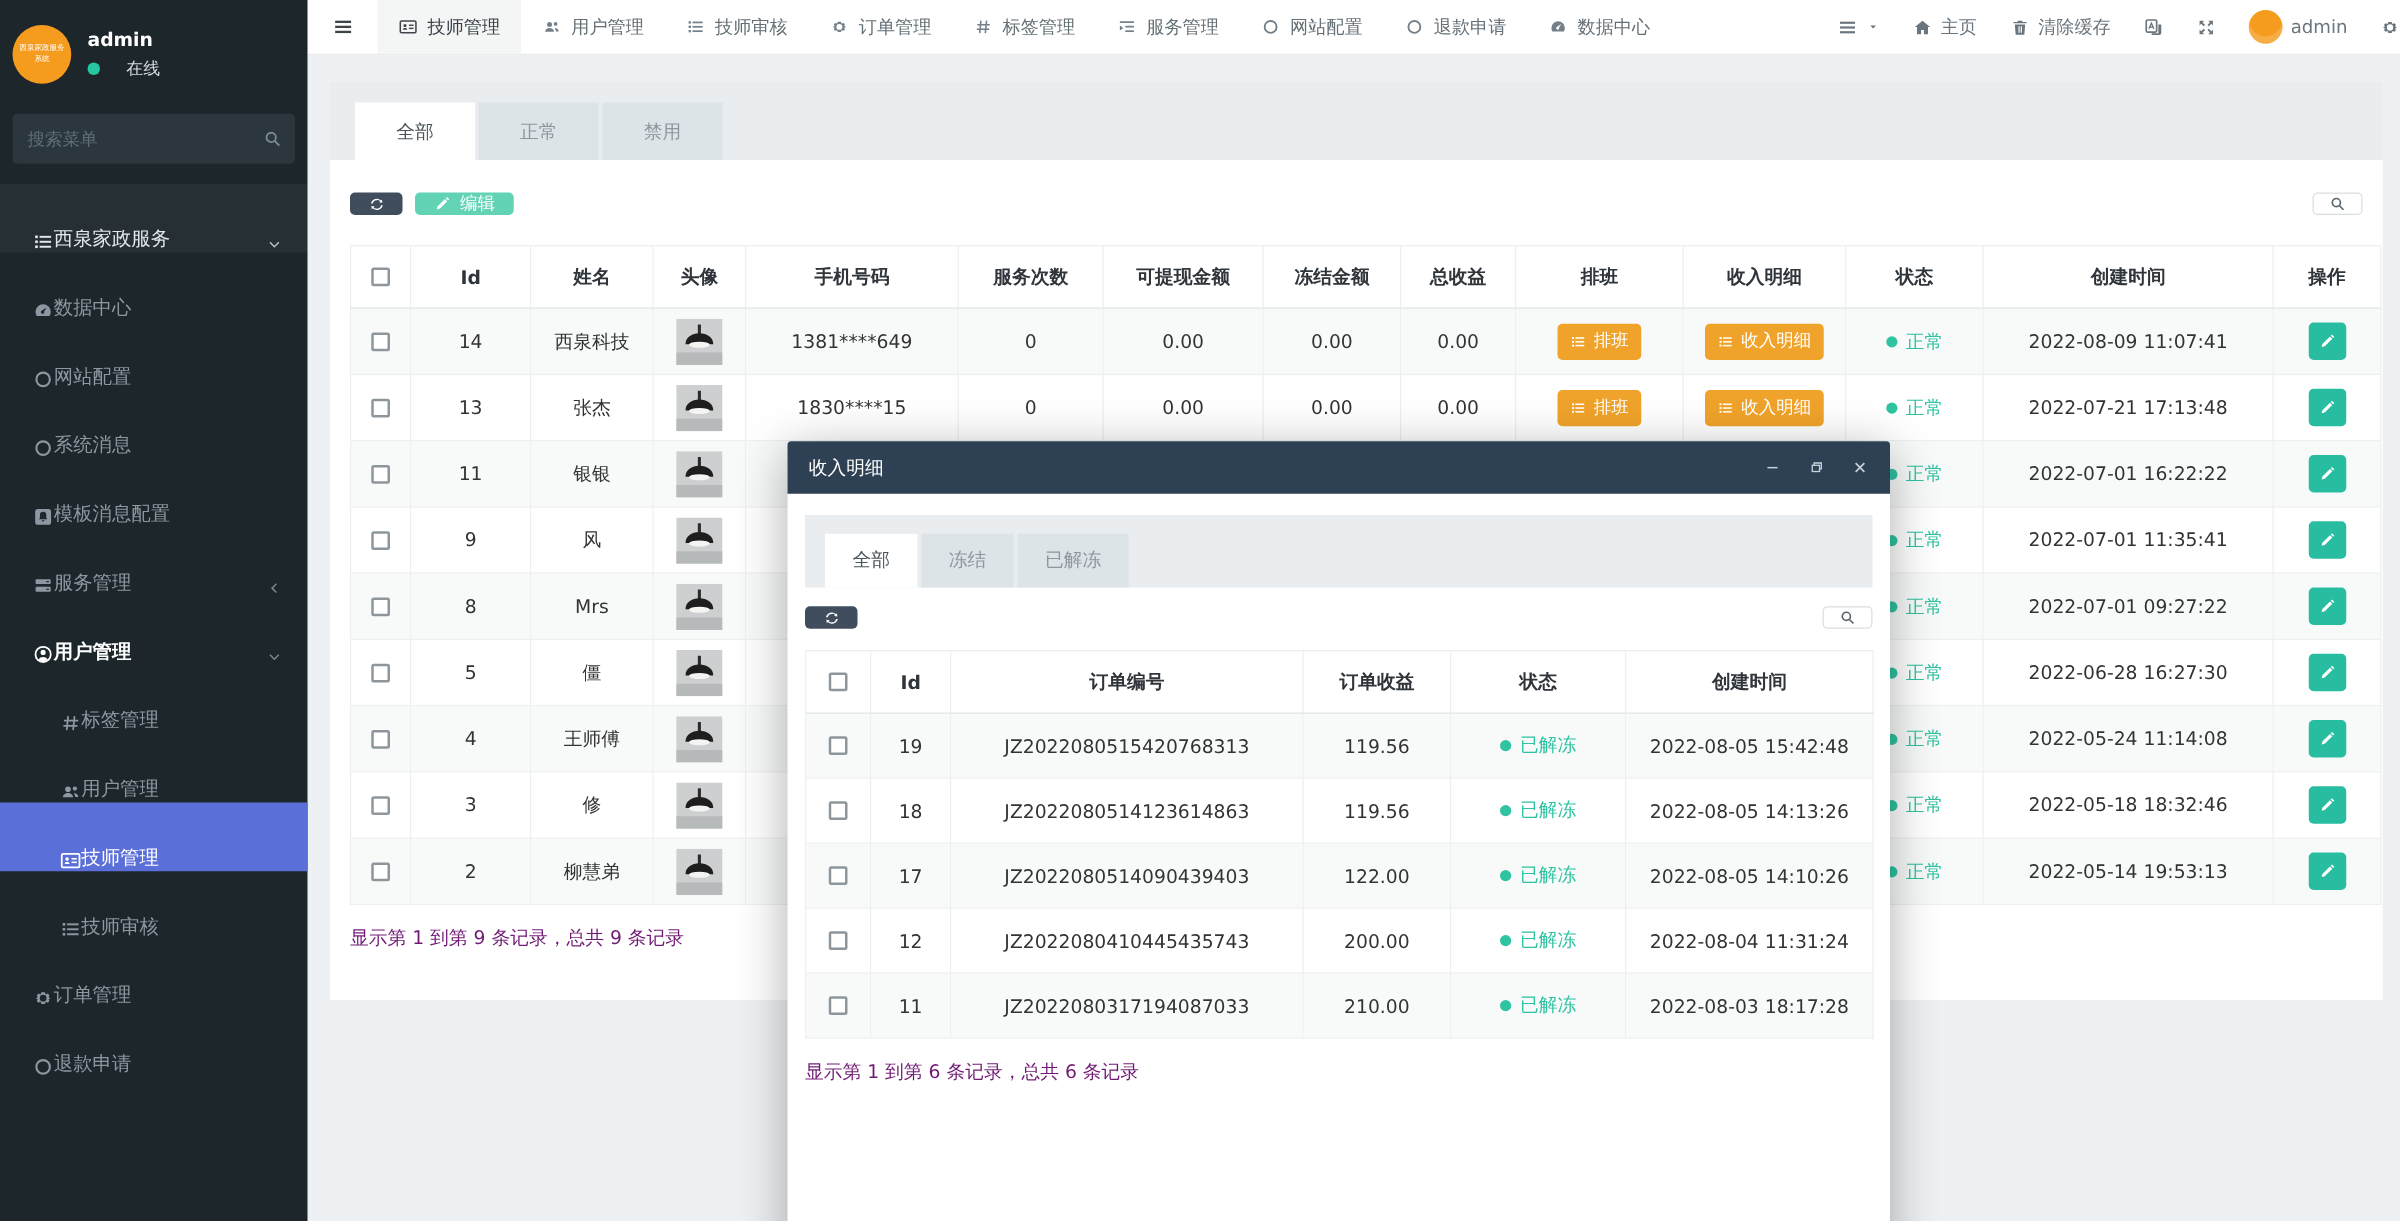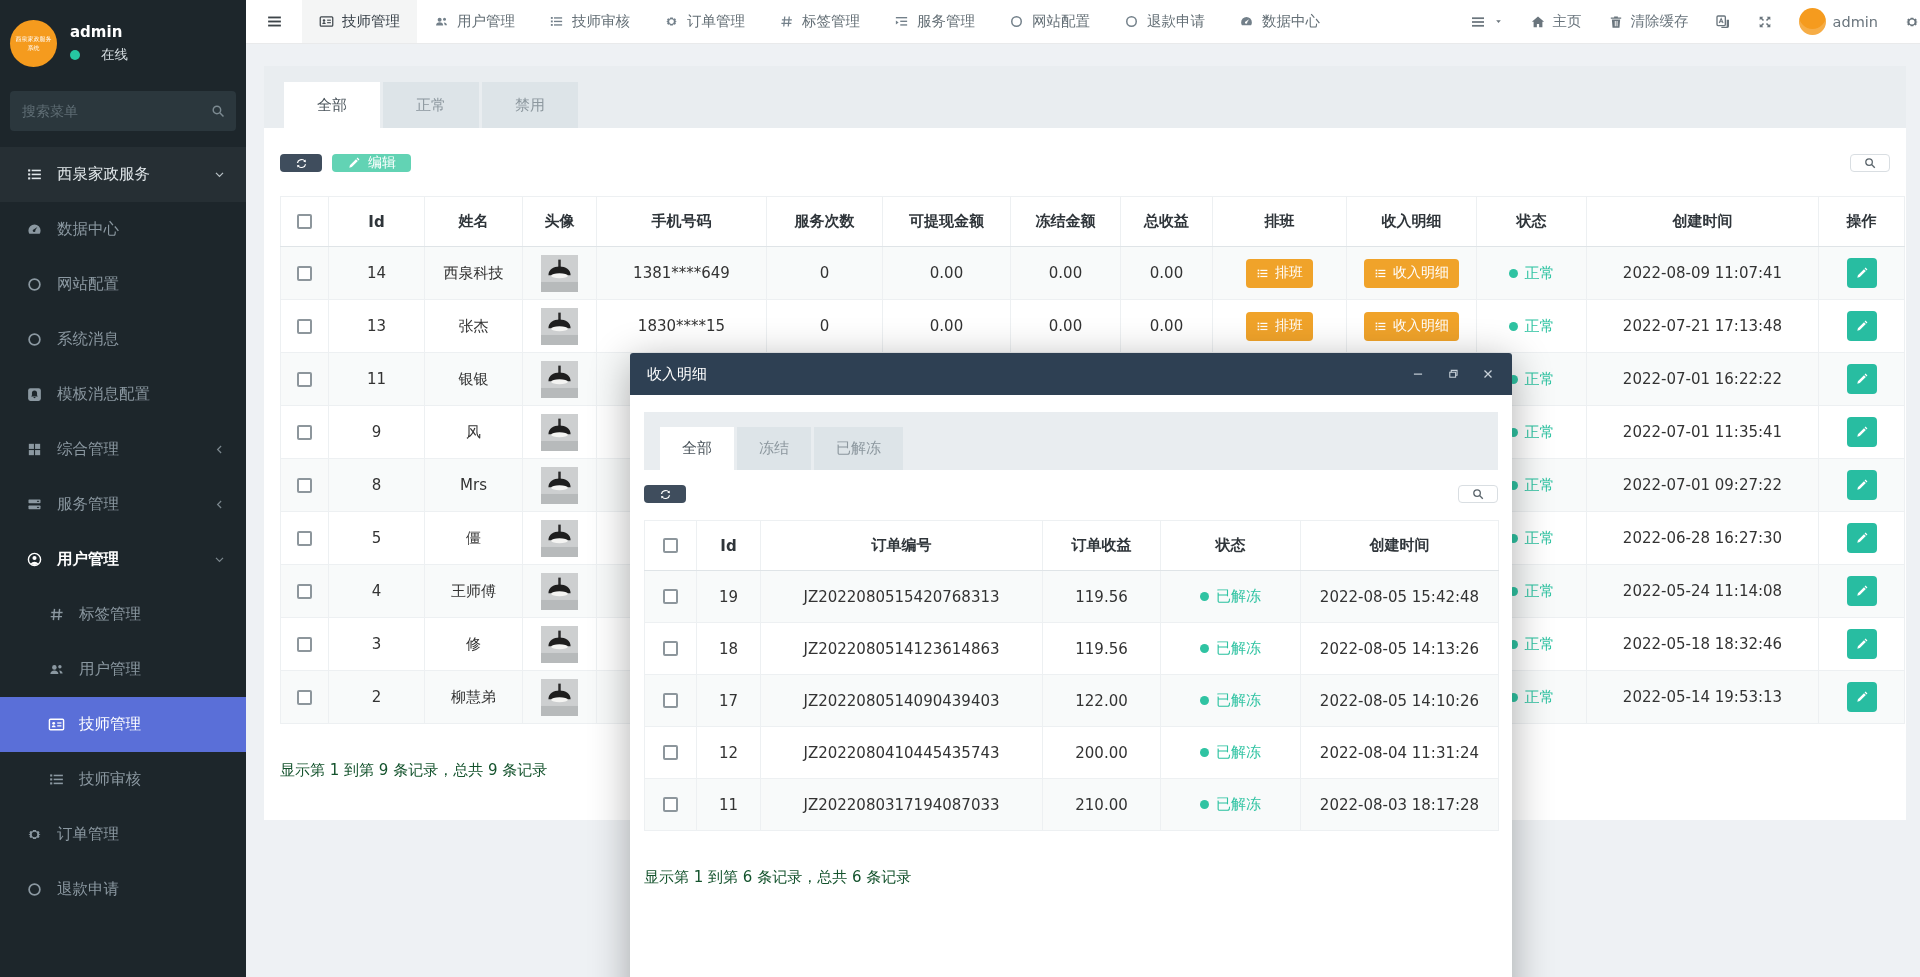--- a/index.html
+++ b/index.html
@@ -13,21 +13,21 @@
     font-size:6px; line-height:1.35; display:flex; align-items:center; justify-content:center;
     text-align:center; padding:5px; flex:none; }
   .user-name { color:#fff; font-size:15px; font-weight:bold; margin-bottom:5px; }
   .user-status { color:#d4dce0; font-size:13.5px; display:flex; align-items:center; gap:21px; }
   .user-status .dot { width:10px; height:10px; border-radius:50%; background:#26c6a2; }
   .side-search { margin:24px 10px 16px; position:relative; }
   .side-search input { width:100%; height:40px; background:#2b373d; border:none; border-radius:4px;
     color:#b3bcc1; padding:0 34px 0 12px; font-size:14px; outline:none; }
   .side-search input::placeholder { color:#5f6d74; }
   .side-search .i { position:absolute; right:10px; top:12px; color:#7c8a91; font-size:16px; }
-  .menu-item { height:55px; display:flex; align-items:center; gap:14px; padding-left:26px;
+  .menu-item { height:55px; display:flex; align-items:flex-end; padding-left:26px;
     color:#8b98a1; font-size:15.5px; position:relative; cursor:pointer;font-family:Liberation Serif, serif; }
   .menu-item .i { font-size:17px; }
   .menu-item.sub { padding-left:48px; }
   .menu-item.root { color:#e2e8eb; background:rgba(255,255,255,.045); }
   .menu-item.parent { color:#fff; font-weight:bold; }
   .menu-item.active { background:#5a6fd8; color:#fff; }
   .menu-item .chev { position:absolute; right:20px; font-size:13px; color:#7b878e; }
   .menu-item.root .chev { color:#b9c2c6; }
 
   
@@ -74,21 +74,21 @@
   .grid tbody tr:nth-child(odd) { background:#f8fafa; }
   .cb { width:15px; height:15px; border:2px solid #8d969c; border-radius:2px; margin:0 auto; background:#fff; cursor:pointer; }
   .lamp { width:37px; height:37px; vertical-align:middle; }
   .btn-org { background:#f0a32a; color:#fff; border:none; border-radius:4px; height:29px;
     padding:0 10px; font-size:14px; display:inline-flex; align-items:center; gap:6px; cursor:pointer; font-family:inherit; }
   .btn-org .i { font-size:13px; }
   .status { color:#2fc3a2; font-size:15px; display:inline-flex; align-items:center; gap:7px; }
   .status .sdot { width:9px; height:9px; background:#2fc3a2; border-radius:50%; }
   .edit-sq { width:30px; height:30px; background:#28bda1; border:none; border-radius:4px; color:#fff;
     font-size:14px; display:inline-flex; align-items:center; justify-content:center; cursor:pointer; }
-  .foot { margin-top:37px; font-size:15px; color:#14532d; }
+  .foot { margin-top:17px; font-size:15px; color:#701a75; }
 
   
   .modal { position:absolute; left:384px; top:309px; width:882px; height:720px; background:#fff;
     z-index:40; box-shadow:0 8px 40px rgba(0,0,0,.32); border-radius:3px 3px 0 0; }
   .modal-head { height:42px; background:#2e4053; color:#fff; display:flex; align-items:center;
     padding:0 17px; font-size:15px; border-radius:3px 3px 0 0; }
   .win-controls { margin-left:auto; display:flex; gap:21px; color:#c9d2da; }
   .win-controls .i { font-size:14px; cursor:pointer; }
   .modal-body { padding:17px 14px; }
   .modal .tabs-band { padding-left:16px; height:58px; }
@@ -171,36 +171,20 @@
    </div>
       <div class="menu-item item">
      <span class="i">
           <svg viewBox="0 0 24 24" fill="currentColor">
             <rect x="3" y="3" width="18" height="18" rx="3.2"></rect>
             <path fill="#1d262b" d="M12 6.3a3.6 3.6 0 00-3.6 3.6v3l-1.1 1.8h9.4l-1.1-1.8v-3A3.6 3.6 0 0012 6.3zM10.4 15.7a1.6 1.6 0 003.2 0z"></path>
           </svg>
         </span>
      <span>模板消息配置</span>
 
-   </div>
-      <div class="menu-item item">
-     <span class="i">
-          <svg viewBox="0 0 24 24" fill="currentColor">
-            <rect x="4" y="4" width="7.2" height="7.2"></rect>
-            <rect x="12.8" y="4" width="7.2" height="7.2"></rect>
-            <rect x="4" y="12.8" width="7.2" height="7.2"></rect>
-            <rect x="12.8" y="12.8" width="7.2" height="7.2"></rect>
-          </svg>
-        </span>
-     <span>综合管理</span>
-     <span class="chev i">
-          <svg viewBox="0 0 24 24" fill="currentColor">
-            <path d="M15 5.5L8.5 12l6.5 6.5" fill="none" stroke="currentColor" stroke-width="2.2"></path>
-          </svg>
-        </span>
    </div>
       <div class="menu-item item">
      <span class="i">
           <svg viewBox="0 0 24 24" fill="currentColor">
             <rect x="3.5" y="4.8" width="17" height="5.4" rx="1"></rect>
             <rect x="3.5" y="13.4" width="17" height="5.4" rx="1"></rect>
             <rect x="15.5" y="6.8" width="3" height="1.4" fill="#1d262b"></rect>
             <rect x="15.5" y="15.4" width="3" height="1.4" fill="#1d262b"></rect>
           </svg>
         </span>

